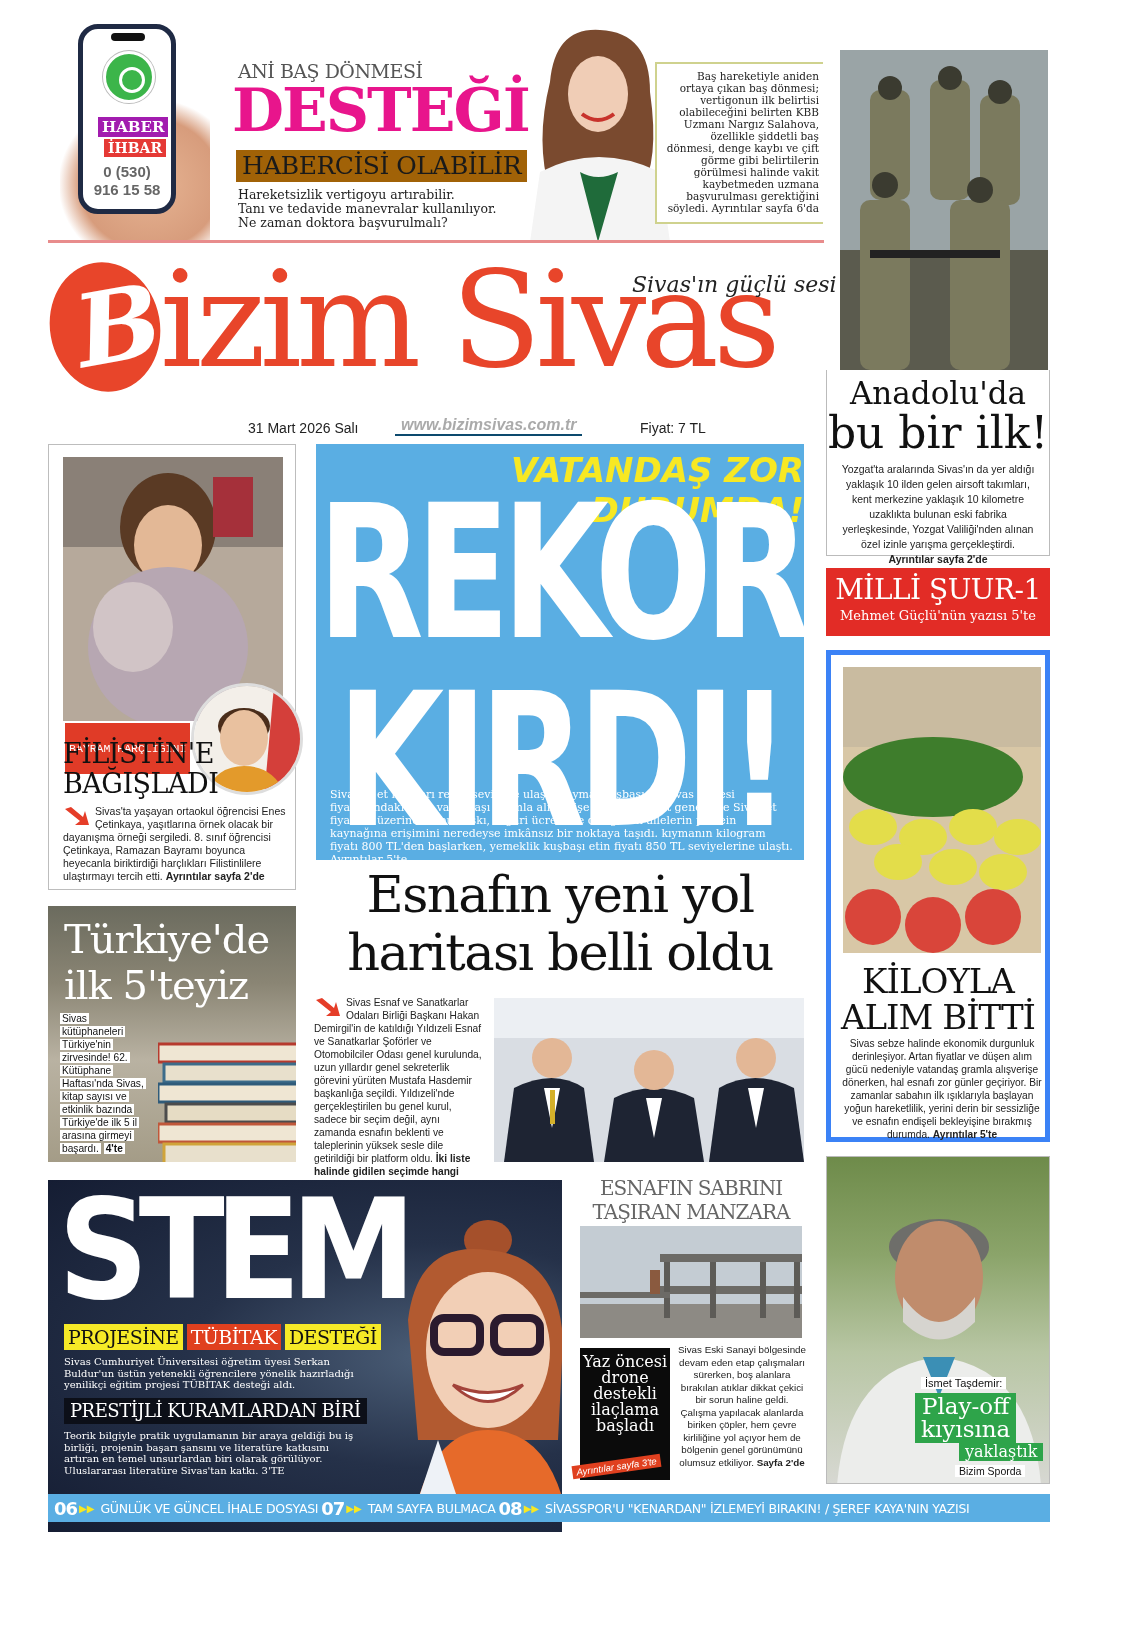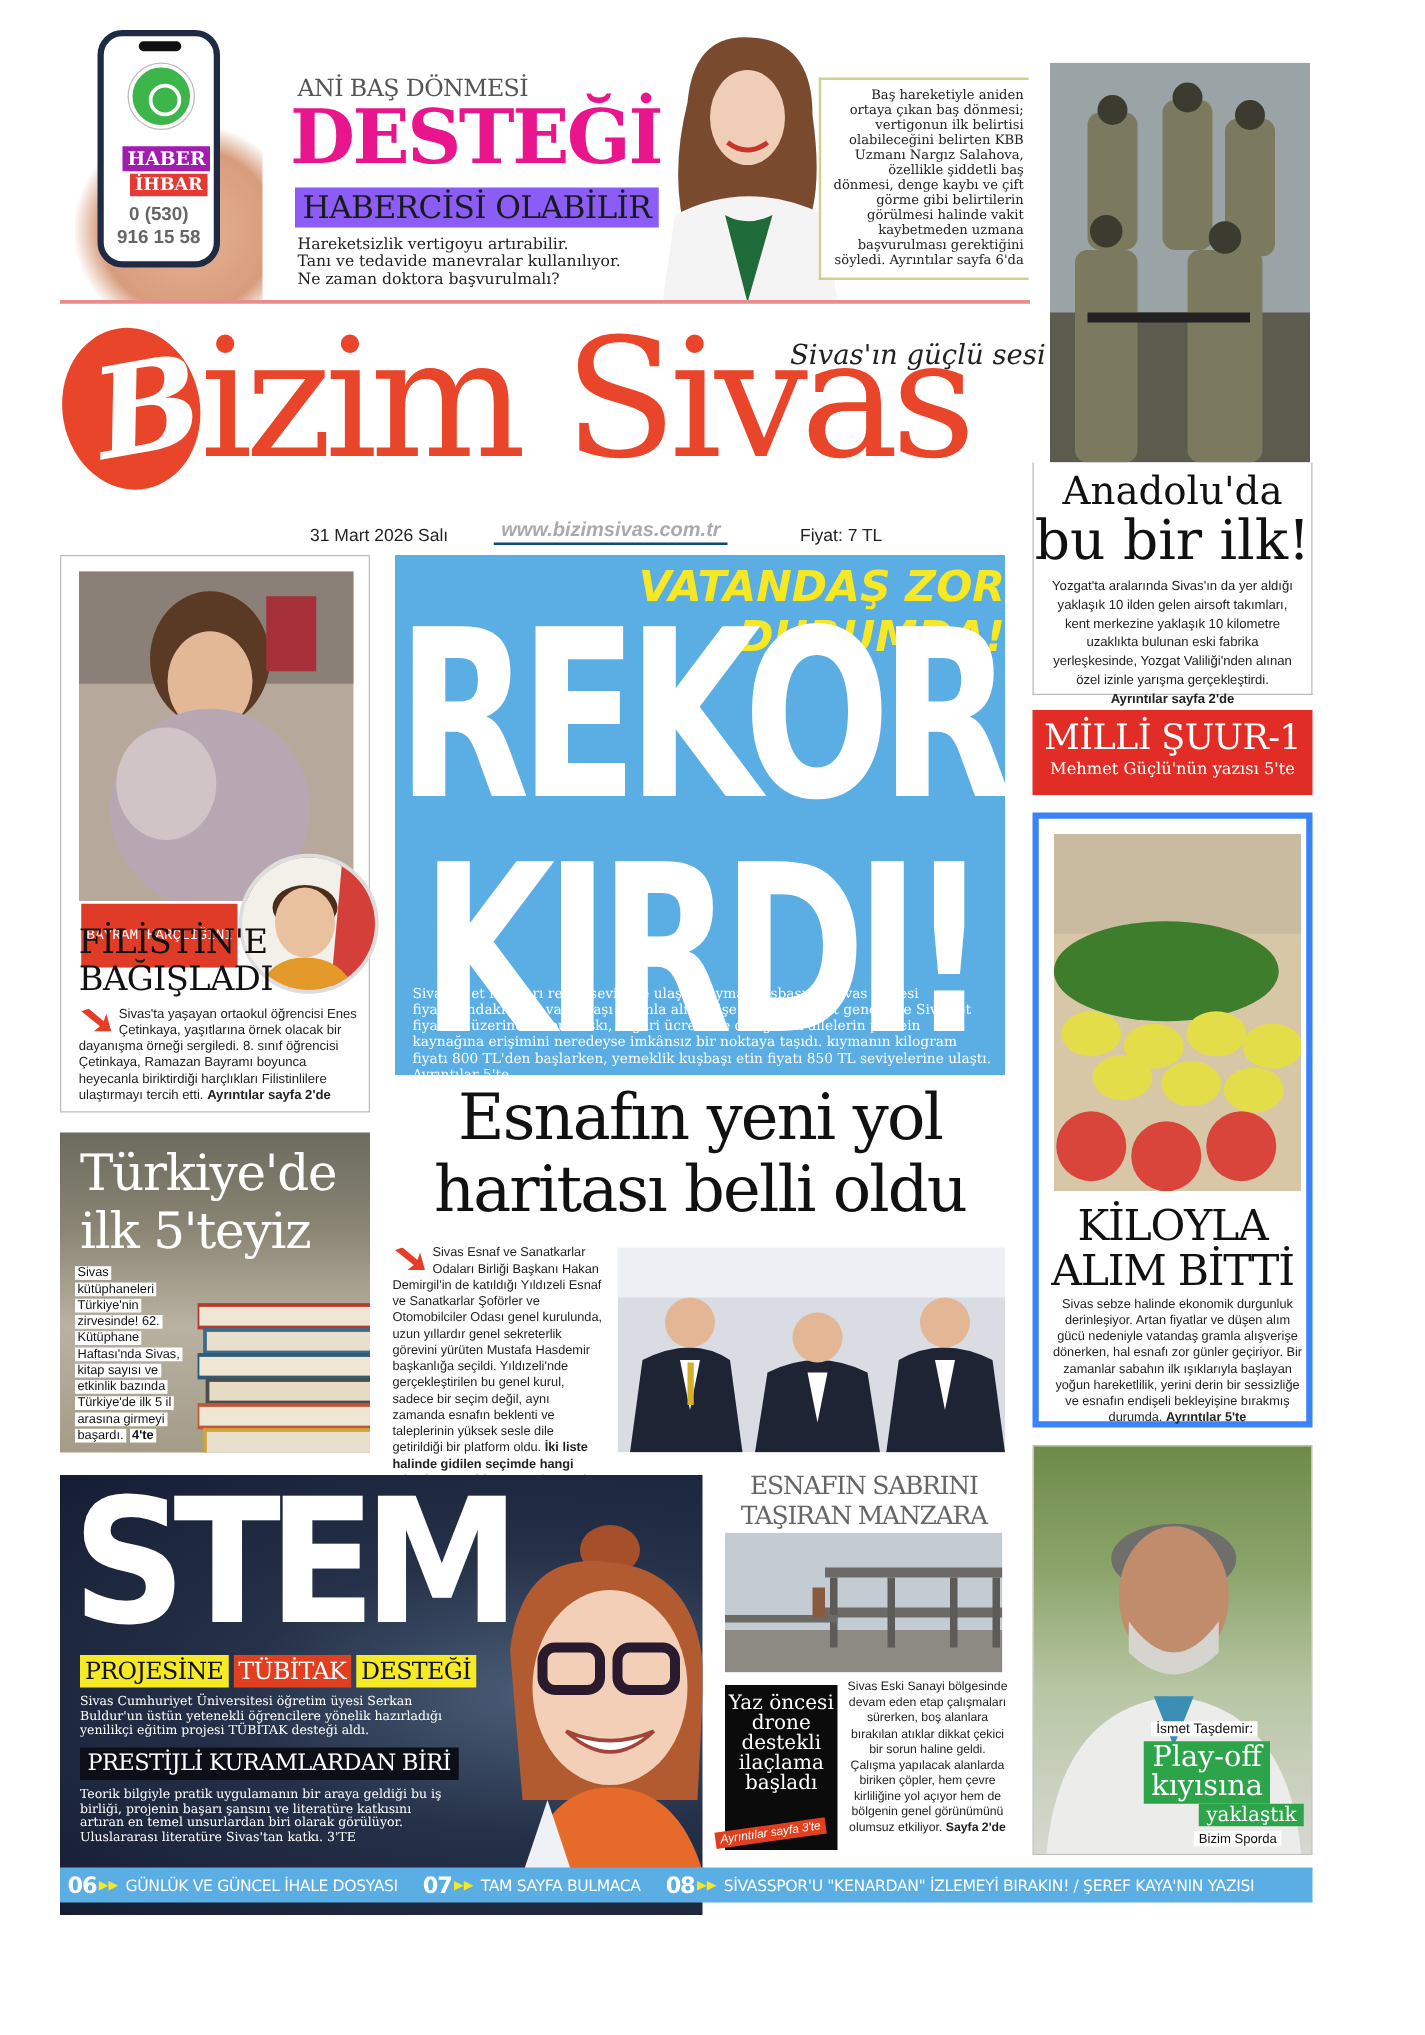--- a/index.html
+++ b/index.html
@@ -14,21 +14,21 @@
   .phone-notch { left: 28px; top: 4px; width: 34px; height: 8px; background: #111; border-radius: 6px; }
   .wa-icon { left: 20px; top: 22px; width: 52px; height: 52px; border-radius: 50%; background: #3cb54a; border: 3px solid #fff; box-shadow: 0 0 0 1px #bbb; }
   .wa-icon::after { content: ""; position: absolute; left: 13px; top: 13px; width: 20px; height: 20px; border-radius: 50%; border: 3px solid #fff; }
   .hand { left: 60px; top: 100px; width: 150px; height: 140px; background: radial-gradient(ellipse at 60% 60%, #e6b493 0%, #d79c7c 55%, rgba(255,255,255,0) 72%); z-index: 0; }
   .haber-tag { left: 15px; top: 88px; background: #a21caf; color: #fff; font-family: "DejaVu Serif", serif; font-weight: bold; font-size: 15px; padding: 1px 4px; }
   .ihbar-tag { left: 21px; top: 110px; background: #e53935; color: #fff; font-family: "DejaVu Serif", serif; font-weight: bold; font-size: 14px; padding: 1px 4px; }
   .phone-number { left: 0; top: 134px; width: 88px; text-align: center; color: #666; font-size: 15px; font-weight: bold; line-height: 18px; }
 
   .vertigo-kicker { left: 238px; top: 60px; font-family: "DejaVu Serif", serif; font-size: 19px; color: #555; letter-spacing: -0.5px; }
   .vertigo-title { left: 232px; top: 78px; font-family: "DejaVu Serif", serif; font-weight: bold; font-size: 60px; color: #e8158c; letter-spacing: -2px; line-height: 64px; }
-  .vertigo-sub { left: 236px; top: 150px; background: #8b5cf6; font-family: "DejaVu Serif", serif; font-size: 25px; color: #1a1a1a; padding: 0 6px; line-height: 32px; letter-spacing: -0.5px; }
+  .vertigo-sub { left: 236px; top: 150px; background: #a16207; font-family: "DejaVu Serif", serif; font-size: 25px; color: #1a1a1a; padding: 0 6px; line-height: 32px; letter-spacing: -0.5px; }
   .vertigo-deck { left: 238px; top: 188px; font-family: "DejaVu Serif", serif; font-size: 12.5px; line-height: 14px; color: #222; }
 
   .doctor-photo { left: 510px; top: 22px; width: 170px; height: 220px; }
   .doctor-side { left: 655px; top: 62px; width: 168px; height: 162px; border-top: 2px solid #cfd28e; border-bottom: 2px solid #cfd28e; border-left: 2px solid #cfd28e; padding: 6px 4px 0 4px; font-family: "DejaVu Serif", serif; font-size: 10.5px; line-height: 12px; text-align: right; color: #222; background: #fff; }
 
   .top-rule { left: 48px; top: 240px; width: 776px; height: 3px; background: #e88c8c; }
 
   
   .logo-b { left: 50px; top: 262px; width: 110px; height: 130px; border-radius: 50%; background: #e8452a; transform: rotate(-10deg); }
   .logo-b-inner { left: 26px; top: 16px; font-family: "DejaVu Serif", serif; font-weight: bold; color: #fff; font-size: 100px; line-height: 100px; font-style: italic; }
@@ -106,21 +106,21 @@
   .sport-box { left: 826px; top: 1156px; width: 224px; height: 328px; border: 1px solid #bbb; overflow: hidden; background: linear-gradient(180deg, #6e8b4a 0%, #8ba46a 30%, #b8c6a4 60%, #d7d8d2 100%); }
   .ismet-label { left: 94px; top: 220px; background: #fff; font-size: 11px; padding: 0 4px; color: #111; }
   .playoff { left: 88px; top: 236px; background: #2ea44a; color: #fff; font-family: "DejaVu Serif", serif; font-size: 23px; line-height: 23px; padding: 2px 6px; text-align: center; }
   .yaklastik { left: 132px; top: 286px; background: #2ea44a; color: #fff; font-family: "DejaVu Serif", serif; font-size: 16px; line-height: 18px; padding: 0 6px; }
   .bizim-spor { left: 128px; top: 308px; background: #fff; font-size: 10.5px; padding: 0 4px; color: #111; }
 
   
   .bottom-bar { left: 48px; top: 1494px; width: 1002px; height: 28px; background: #5aaee3; display: flex; align-items: center; padding-left: 6px; color: #fff; font-family: "DejaVu Sans", sans-serif; font-size: 12.5px; white-space: nowrap; overflow: hidden; }
   .bb-num { font-weight: bold; font-size: 18px; margin-right: 2px; letter-spacing: -1px; }
   .bb-arrow { font-size: 10px; color: #f7e823; margin-right: 6px; }
-  .bb-label { margin-right: 20px; letter-spacing: -0.3px; }
+  .bb-label { margin-right: 3px; letter-spacing: -0.3px; }
 </style>
 </head>
 <body>
 
 <div class="abs hand"></div>
 <div class="abs phone">
   <div class="abs phone-notch"></div>
   <div class="abs wa-icon"></div>
   <div class="abs haber-tag">HABER</div>
   <div class="abs ihbar-tag">İHBAR</div>

